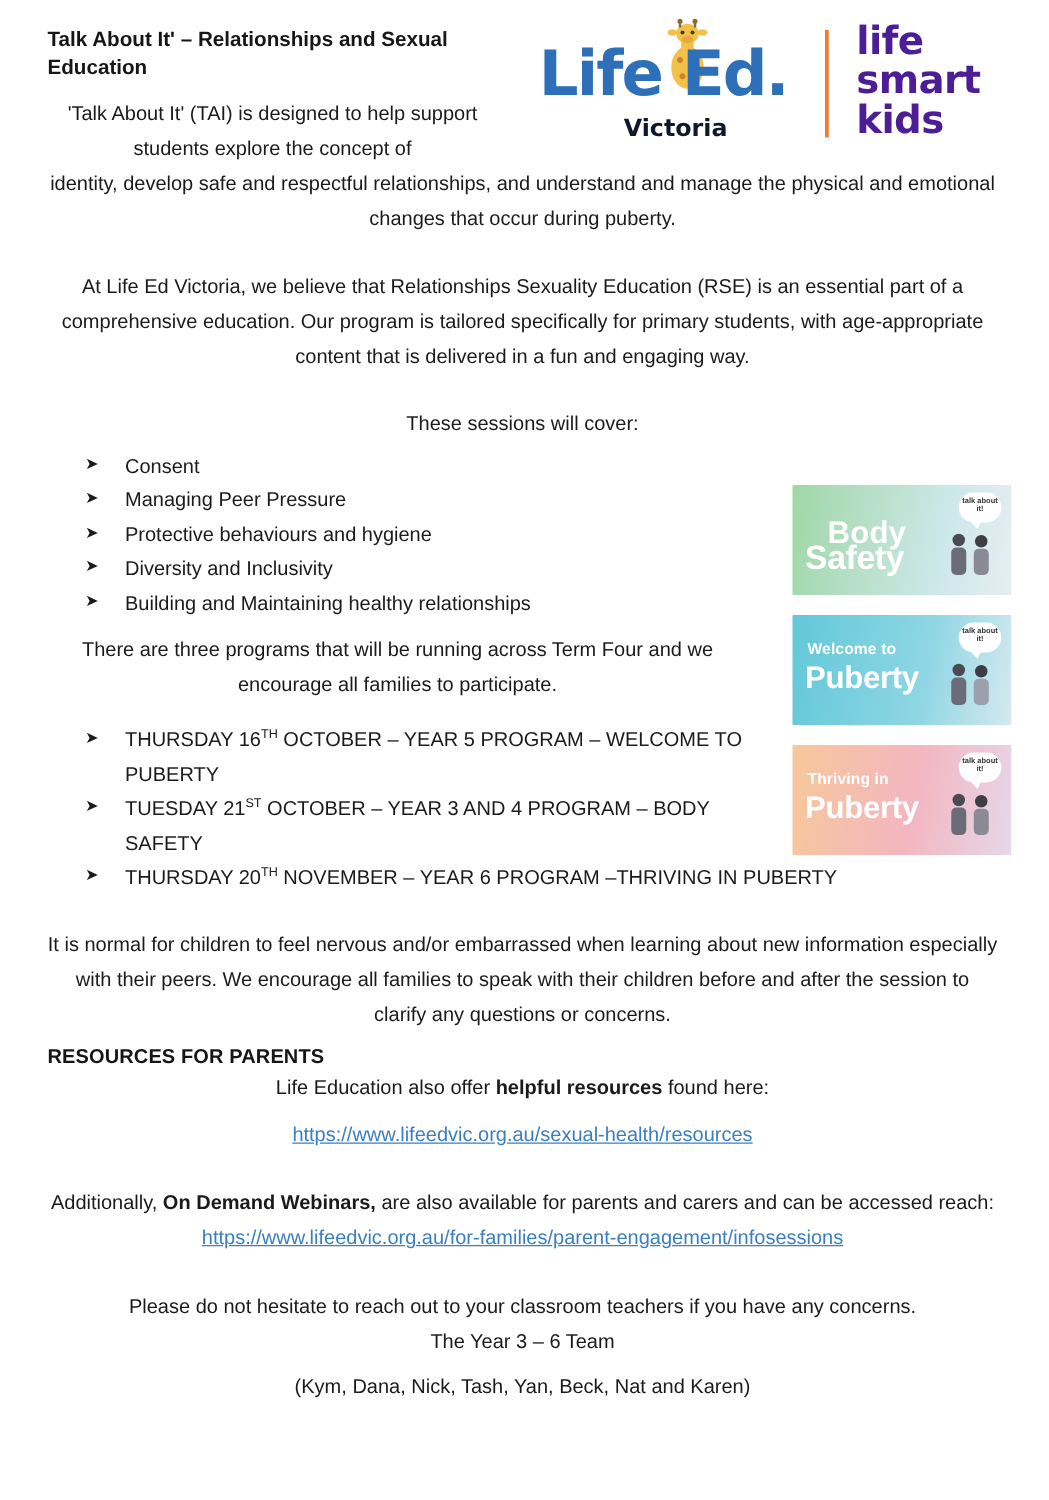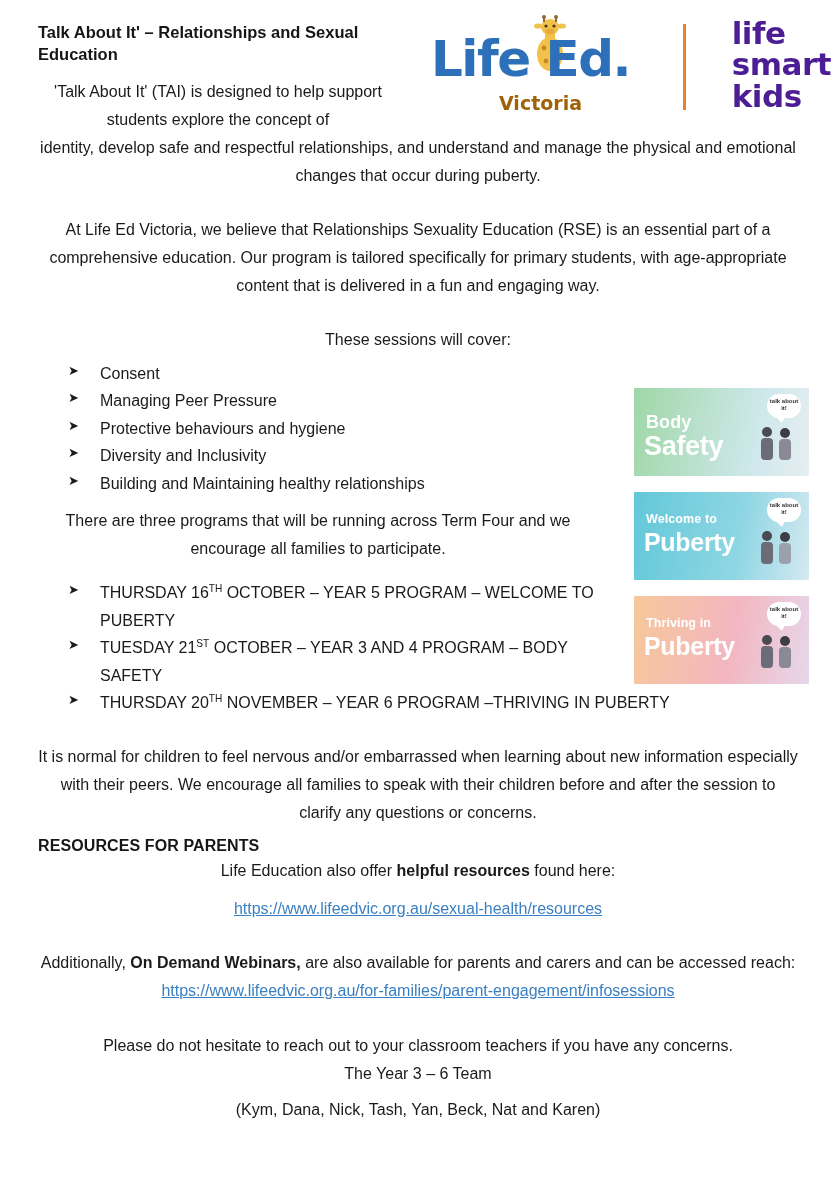--- a/index.html
+++ b/index.html
@@ -51,21 +51,21 @@
 
   
   .logo-block {
     position: absolute;
     right: 8px;
     top: 8px;
     width: 400px;
     height: 118px;
     display: flex;
     align-items: center;
-    justify-content: space-between;
+    justify-content: flex-start;
   }
   .lifeed-logo {
     position: relative;
     width: 215px;
     height: 110px;
     flex: none;
   }
   .lifeed-word {
     position: absolute;
     left: 0;
@@ -76,21 +76,21 @@
     letter-spacing: -1.5px;
     color: #2d6fb8;
     line-height: 1;
   }
   .lifeed-victoria {
     position: absolute;
     left: 68px;
     top: 80px;
     font-size: 19px;
     font-weight: bold;
-    color: #a16207;
+    color: #0f172a;
     font-family: "DejaVu Sans", sans-serif;
   }
   .giraffe {
     position: absolute;
     left: 98px;
     top: 2px;
     width: 42px;
     height: 62px;
   }
   .divider-line {
@@ -166,21 +166,21 @@
   .card .card-big {
     position: absolute;
     left: 10px;
     font-size: 25px;
     font-weight: bold;
     color: #ffffff;
     letter-spacing: -0.3px;
     line-height: 1;
   }
   .card1 { background: linear-gradient(100deg, #9fd7a6 0%, #cfe8ec 70%, #e6eef1 100%); }
-  .card1 .card-small { top: 24px; font-size: 18px; font-weight: bold; color:#ffffff; }
+  .card1 .card-small { top: 24px; font-size: 25px; font-weight: bold; color:#ffffff;margin-left:16px; }
   .card1 .card-big { top: 45px; font-size: 27px; }
   .card2 { background: linear-gradient(100deg, #62c8d8 0%, #8fd6e4 60%, #d5e9f0 100%); }
   .card2 .card-small { top: 20px; }
   .card2 .card-big { top: 38px; }
   .card3 { background: linear-gradient(100deg, #f6c89a 0%, #f3b6c0 55%, #e6d7ea 100%); }
   .card3 .card-small { top: 20px; }
   .card3 .card-big { top: 38px; }
 
   .card-people {
     position: absolute;

